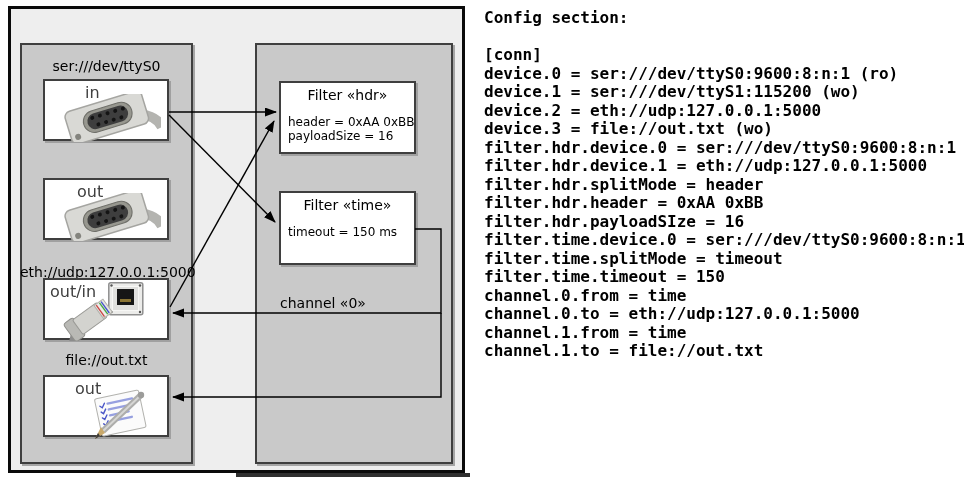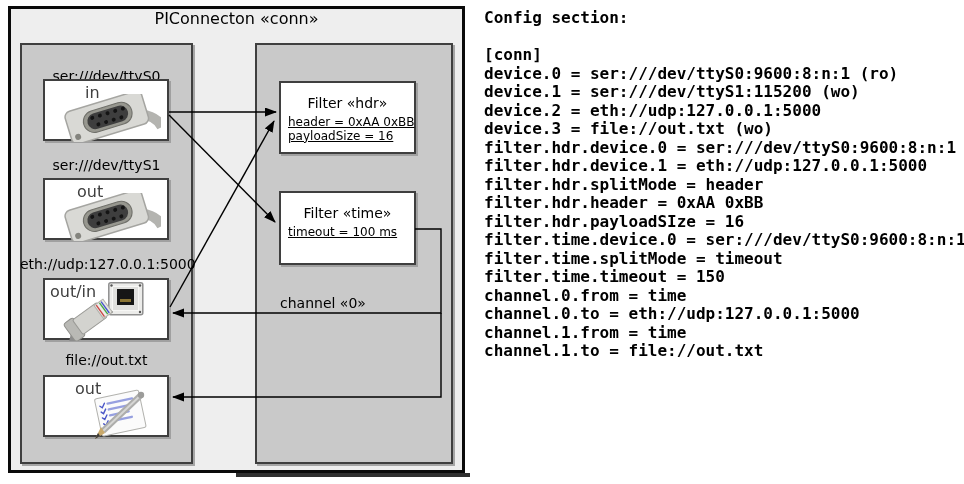--- a/index.html
+++ b/index.html
@@ -21,35 +21,35 @@
   .g-filters{left:255px;top:43px;width:198px;height:421px;}
   .filters-title{position:absolute;left:255px;top:46px;width:198px;text-align:center;
          font-size:15px;margin-top:37px;}
 
   
   .dev-label{position:absolute;left:20px;width:173px;text-align:center;
          font-size:14px;white-space:nowrap;}
   .dev-box{position:absolute;left:43px;width:126px;height:62px;background:#fff;
          border:2px solid #3f3f3f;box-sizing:border-box;
          box-shadow:2px 2px 0 rgba(0,0,0,.20);}
-  .lbl-d0{top:68px;} .lbl-d1{top:157px;} .lbl-d2{top:256px;} .lbl-d3{top:352px;}
+  .lbl-d0{top:58px;} .lbl-d1{top:157px;} .lbl-d2{top:264px;} .lbl-d3{top:352px;}
   .box-d0{top:79px;} .box-d1{top:178px;} .box-d2{top:278px;} .box-d3{top:375px;}
   .port{position:absolute;top:2px;font-size:16px;color:#404040;white-space:nowrap;}
   .p-d0{left:40px;} .p-d1{left:32px;} .p-d2{left:5px;} .p-d3{left:30px;}
   .icon{position:absolute;}
 
   
   .filter-box{position:absolute;left:279px;width:137px;background:#fff;
          border:2px solid #3f3f3f;box-sizing:border-box;
          box-shadow:2px 2px 0 rgba(0,0,0,.20);}
   .f-hdr{top:81px;height:73px;} .f-time{top:191px;height:74px;}
   .filter-title{position:absolute;top:4px;left:0;width:100%;text-align:center;
-         font-size:14px;white-space:nowrap;margin-top:8px;}
+         font-size:14px;white-space:nowrap;}
   .filter-body{position:absolute;left:7px;top:33px;font-size:12px;line-height:13.5px;
-         white-space:pre;text-decoration:underline;}
+         white-space:pre;}
 
   
   .chan-label{position:absolute;left:280px;width:138px;text-align:left;
          font-size:14px;white-space:nowrap;}
   .c0{top:295px;} .c1{top:379px;}
 
   
   .wires{position:absolute;left:0;top:0;width:482px;height:484px;z-index:10;
          pointer-events:none;}
 
@@ -57,21 +57,20 @@
   .config{position:absolute;left:484px;top:9px;margin:0;
           font-family:"DejaVu Sans Mono",monospace;font-size:16px;line-height:18.5px;
           font-weight:bold;color:#000;white-space:pre;}
 </style>
 </head>
 <body>
 
 <div class="stage">
 
   <div class="frame"></div>
-  <div class="frame-title">PIConnecton «conn»</div>
 
   <div class="group g-devices"></div>
 
   <div class="group g-filters"></div>
   <div class="filters-title">filters</div>
 
   <div class="dev-label lbl-d0">ser:///dev/ttyS0</div>
   <div class="dev-box box-d0">
     <span class="port p-d0">in</span>
     <svg class="icon" style="left:12px;top:13px" width="104" height="48" viewBox="0 0 104 48">
@@ -89,21 +88,20 @@
           <circle cx="40" cy="27" r="2"></circle>
             <circle cx="48" cy="27" r="2"></circle>
           <circle cx="56" cy="27" r="2"></circle>
             <circle cx="64" cy="27" r="2"></circle>
         </g>
         <circle cx="17" cy="33" r="3" fill="#84847e"></circle>
       </g>
     </svg>
   </div>
 
-  <div class="dev-label lbl-d1">ser:///dev/ttyS1</div>
   <div class="dev-box box-d1">
     <span class="port p-d1">out</span>
     <svg class="icon" style="left:12px;top:13px" width="104" height="48" viewBox="0 0 104 48">
       <g transform="rotate(-17 52 24)">
         <path d="M84,30 q14,6 16,18" stroke="#b4b4b0" stroke-width="10" fill="none"></path>
         <rect x="10" y="6" width="80" height="34" rx="6" fill="#d9d9d5" stroke="#a5a5a1" stroke-width="1.5"></rect>
         <rect x="26" y="12" width="50" height="22" rx="11" fill="#97978f" stroke="#70706a"></rect>
         <rect x="30" y="15" width="42" height="16" rx="8" fill="#3e3e3e"></rect>
         <g fill="#141414">
           <circle cx="36" cy="19" r="2"></circle>
@@ -175,21 +173,21 @@
   </div>
 
   <div class="filter-box f-hdr">
     <div class="filter-title">Filter «hdr»</div>
     <div class="filter-body">header = 0xAA 0xBB
 payloadSize = 16</div>
   </div>
 
   <div class="filter-box f-time">
     <div class="filter-title">Filter «time»</div>
-    <div class="filter-body">timeout = 100 ms</div>
+    <div class="filter-body">timeout = 150 ms</div>
   </div>
 
   <div class="chan-label c0">channel «0»</div>
 
   <svg class="wires" viewBox="0 0 482 484">
     <defs>
       <marker id="arr" markerWidth="13" markerHeight="10" refX="11" refY="4.5" orient="auto" markerUnits="userSpaceOnUse">
         <path d="M0,0 L12,4.5 L0,9 Z" fill="#000"></path>
       </marker>
     </defs>

